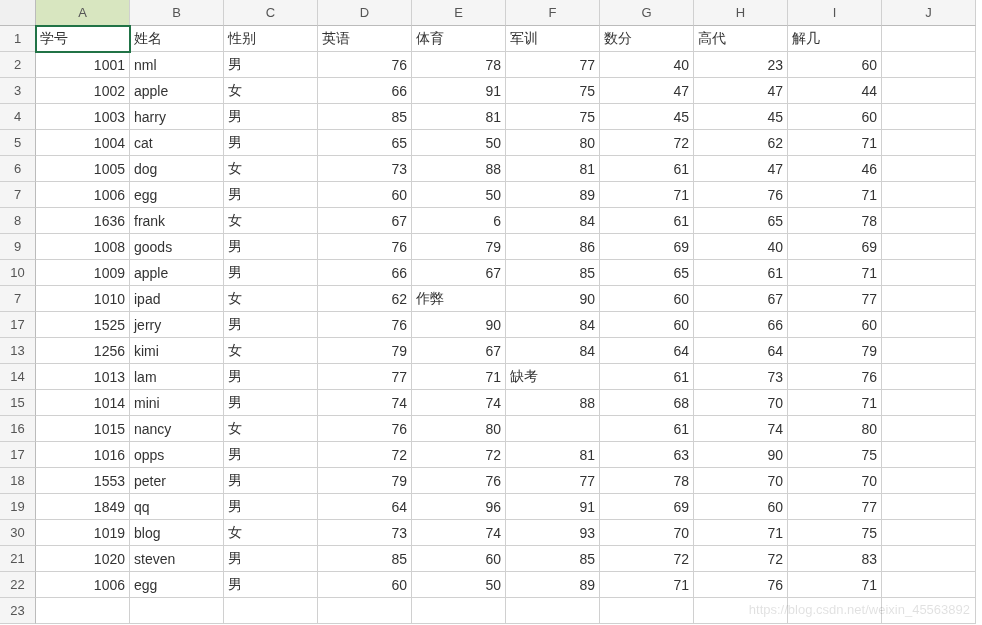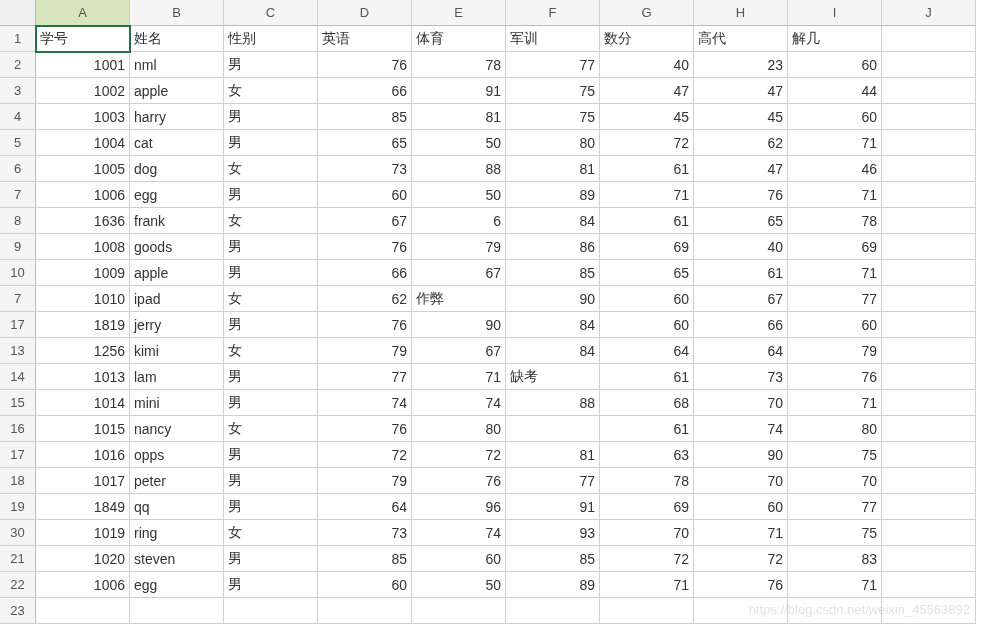--- a/index.html
+++ b/index.html
@@ -200,21 +200,21 @@
     <div class="cell txt">ipad</div>
     <div class="cell txt">女</div>
     <div class="cell num">62</div>
     <div class="cell txt">作弊</div>
     <div class="cell num">90</div>
     <div class="cell num">60</div>
     <div class="cell num">67</div>
     <div class="cell num">77</div>
     <div class="cell txt"></div>
     <div class="cell row-header">17</div>
-    <div class="cell num">1819</div>
+    <div class="cell num">1525</div>
     <div class="cell txt">jerry</div>
     <div class="cell txt">男</div>
     <div class="cell num">76</div>
     <div class="cell num">90</div>
     <div class="cell num">84</div>
     <div class="cell num">60</div>
     <div class="cell num">66</div>
     <div class="cell num">60</div>
     <div class="cell txt"></div>
     <div class="cell row-header">13</div>
@@ -266,21 +266,21 @@
     <div class="cell txt">opps</div>
     <div class="cell txt">男</div>
     <div class="cell num">72</div>
     <div class="cell num">72</div>
     <div class="cell num">81</div>
     <div class="cell num">63</div>
     <div class="cell num">90</div>
     <div class="cell num">75</div>
     <div class="cell txt"></div>
     <div class="cell row-header">18</div>
-    <div class="cell num">1017</div>
+    <div class="cell num">1553</div>
     <div class="cell txt">peter</div>
     <div class="cell txt">男</div>
     <div class="cell num">79</div>
     <div class="cell num">76</div>
     <div class="cell num">77</div>
     <div class="cell num">78</div>
     <div class="cell num">70</div>
     <div class="cell num">70</div>
     <div class="cell txt"></div>
     <div class="cell row-header">19</div>
@@ -289,21 +289,21 @@
     <div class="cell txt">男</div>
     <div class="cell num">64</div>
     <div class="cell num">96</div>
     <div class="cell num">91</div>
     <div class="cell num">69</div>
     <div class="cell num">60</div>
     <div class="cell num">77</div>
     <div class="cell txt"></div>
     <div class="cell row-header">30</div>
     <div class="cell num">1019</div>
-    <div class="cell txt">ring</div>
+    <div class="cell txt">blog</div>
     <div class="cell txt">女</div>
     <div class="cell num">73</div>
     <div class="cell num">74</div>
     <div class="cell num">93</div>
     <div class="cell num">70</div>
     <div class="cell num">71</div>
     <div class="cell num">75</div>
     <div class="cell txt"></div>
     <div class="cell row-header">21</div>
     <div class="cell num">1020</div>

